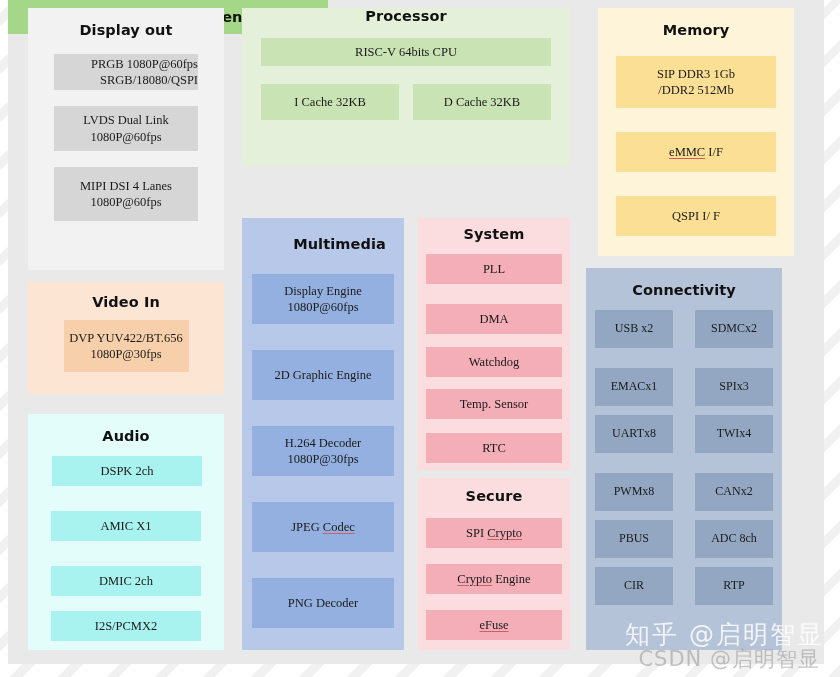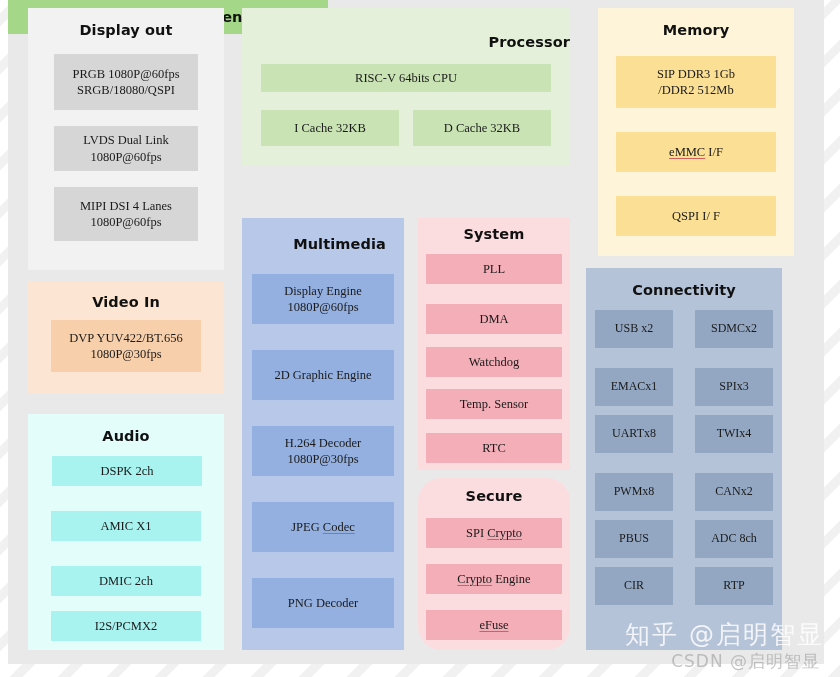--- a/index.html
+++ b/index.html
@@ -94,21 +94,21 @@
   }
 
   
   #video-in {
     left: 20px; top: 282px; width: 196px; height: 112px;
     background: #fce6d3;
   }
   #video-in .panel-title { margin-top: 12px; }
   #video-in .block {
     background: #f7cfab;
-    width: 150px;
+    width: 125px;
     height: 52px;
     margin: 10px auto 16px;
     font-family: Liberation Serif, serif;
   }
 
   
   #audio {
     left: 20px; top: 414px; width: 196px; height: 236px;
     background: #e2fdfa;
   }
@@ -118,21 +118,21 @@
     width: 150px;
     height: 30px;
     margin: 0 auto;
   }
 
   
   #processor {
     left: 234px; top: 8px; width: 328px; height: 158px;
     background: #e4f0da;
   }
-  #processor .panel-title { margin-top: 26px; text-align: right; }
+  #processor .panel-title { margin-top: 0; }
   #cpu-block {
     background: #c9e3b4;
     width: 290px;
     height: 28px;
     margin: 14px auto 0;
   }
   .cache-row {
     display: flex;
     justify-content: space-between;
     width: 290px;
@@ -180,21 +180,20 @@
     background: #f4aeb8;
     width: 136px;
     height: 30px;
     margin: 0 auto;
   }
 
   
   #secure {
     left: 410px; top: 478px; width: 152px; height: 172px;
     background: #fbdde0;
-    border-radius: 23px;
   }
   #secure .panel-title { margin-top: 10px; }
   #secure .block {
     background: #f4aeb8;
     width: 136px;
     height: 30px;
     margin: 0 auto;
   }
 
   
@@ -242,40 +241,40 @@
     letter-spacing: 2px;
     z-index: 5;
     white-space: nowrap;
     pointer-events: none;
   }
   #csdn-watermark {
     position: absolute;
     right: 20px;
     bottom: 4px;
     font-family: "DejaVu Sans", "Liberation Sans", sans-serif;
-    font-size: 17px;
+    font-size: 21px;
     color: rgba(150,150,150,0.55);
     letter-spacing: 1px;
     z-index: 5;
     white-space: nowrap;
     pointer-events: none;
   }
 </style>
 </head>
 <body>
 
 <div id="page">
 
   <div id="watermark-stripes"></div>
 
   <div id="canvas">
 
     <div class="panel" id="display-out">
       <div class="panel-title">Display out</div>
-      <div class="block" style="height:56px;margin-top:16px;">
+      <div class="block" style="height:36px;margin-top:16px;align-items:flex-end;">
         <span>PRGB 1080P@60fps</span>
         <span class="l2">SRGB/18080/QSPI</span>
       </div>
       <div class="block" style="height:45px;margin-top:16px;">
         <span>LVDS Dual Link</span>
         <span class="l2">1080P@60fps</span>
       </div>
       <div class="block" style="height:54px;margin-top:16px;">
         <span>MIPI DSI 4 Lanes</span>
         <span class="l2">1080P@60fps</span>

